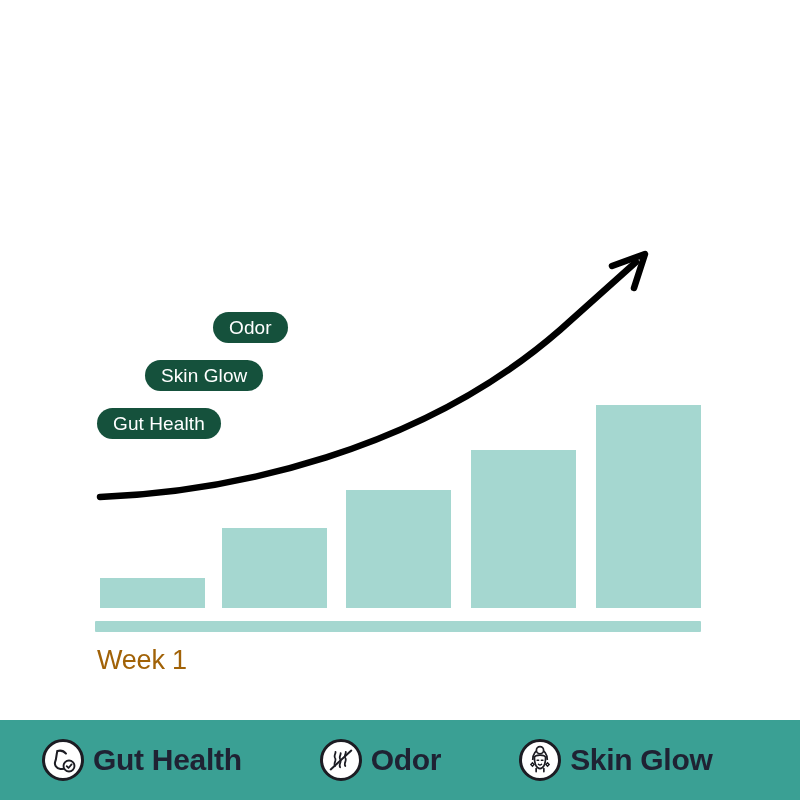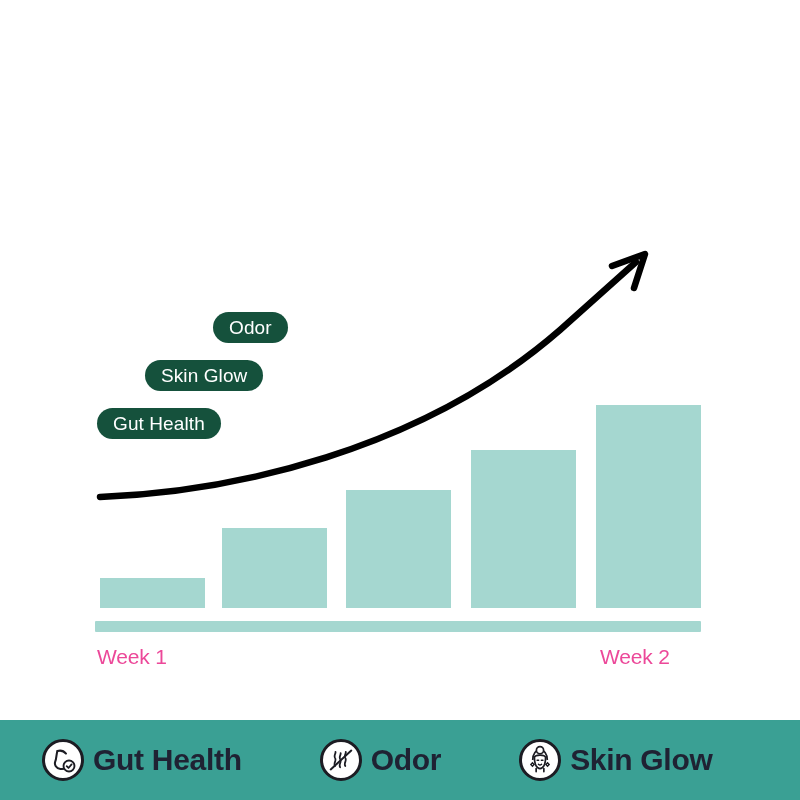--- a/index.html
+++ b/index.html
@@ -94,23 +94,23 @@
     box-sizing: border-box;
   }
   .pill-odor      { left: 213px; top: 312px; }
   .pill-skinglow  { left: 145px; top: 360px; }
   .pill-guthealth { left: 97px;  top: 408px; }
 
   
   .axis-label {
     position: absolute;
     font-family: "Liberation Sans", sans-serif;
-    font-size: 21px;
+    font-size: 27px;
     font-weight: 400;
-    color: #ec4899;
+    color: #a16207;
     letter-spacing: -0.2px;
     white-space: nowrap;
   }
   .axis-week1 { left: 97px; top: 645px; }
   .axis-week2 { left: 600px; top: 645px; }
 
   
   .footer {
     position: absolute;
     left: 0;
@@ -174,21 +174,20 @@
       <span>Odor</span>
     </div>
     <div class="pill pill-skinglow">
       <span>Skin Glow</span>
     </div>
     <div class="pill pill-guthealth">
       <span>Gut Health</span>
     </div>
 
     <div class="axis-label axis-week1">Week 1</div>
-    <div class="axis-label axis-week2">Week 2</div>
   </div>
 
   <div class="footer">
 
     <div class="footer-item f-gut">
       <svg class="badge" viewBox="0 0 42 42">
         <circle cx="21" cy="21" r="19.5" fill="#ffffff"></circle>
         <path d="M14.5 10.5 C 13 15 13.5 19 12 22.5 C 10.5 26.5 13 31 18 31.5 C 23 32 27 29.5 28.5 25.5" fill="none" stroke="#1c1c23" stroke-width="2.4" stroke-linecap="round"></path>
         <path d="M14.5 10.5 C 18 9.5 22 10.5 24.5 13.5" fill="none" stroke="#1c1c23" stroke-width="2.4" stroke-linecap="round"></path>
         <circle cx="28" cy="28" r="6.4" fill="#ffffff" stroke="#1c1c23" stroke-width="2.2"></circle>

